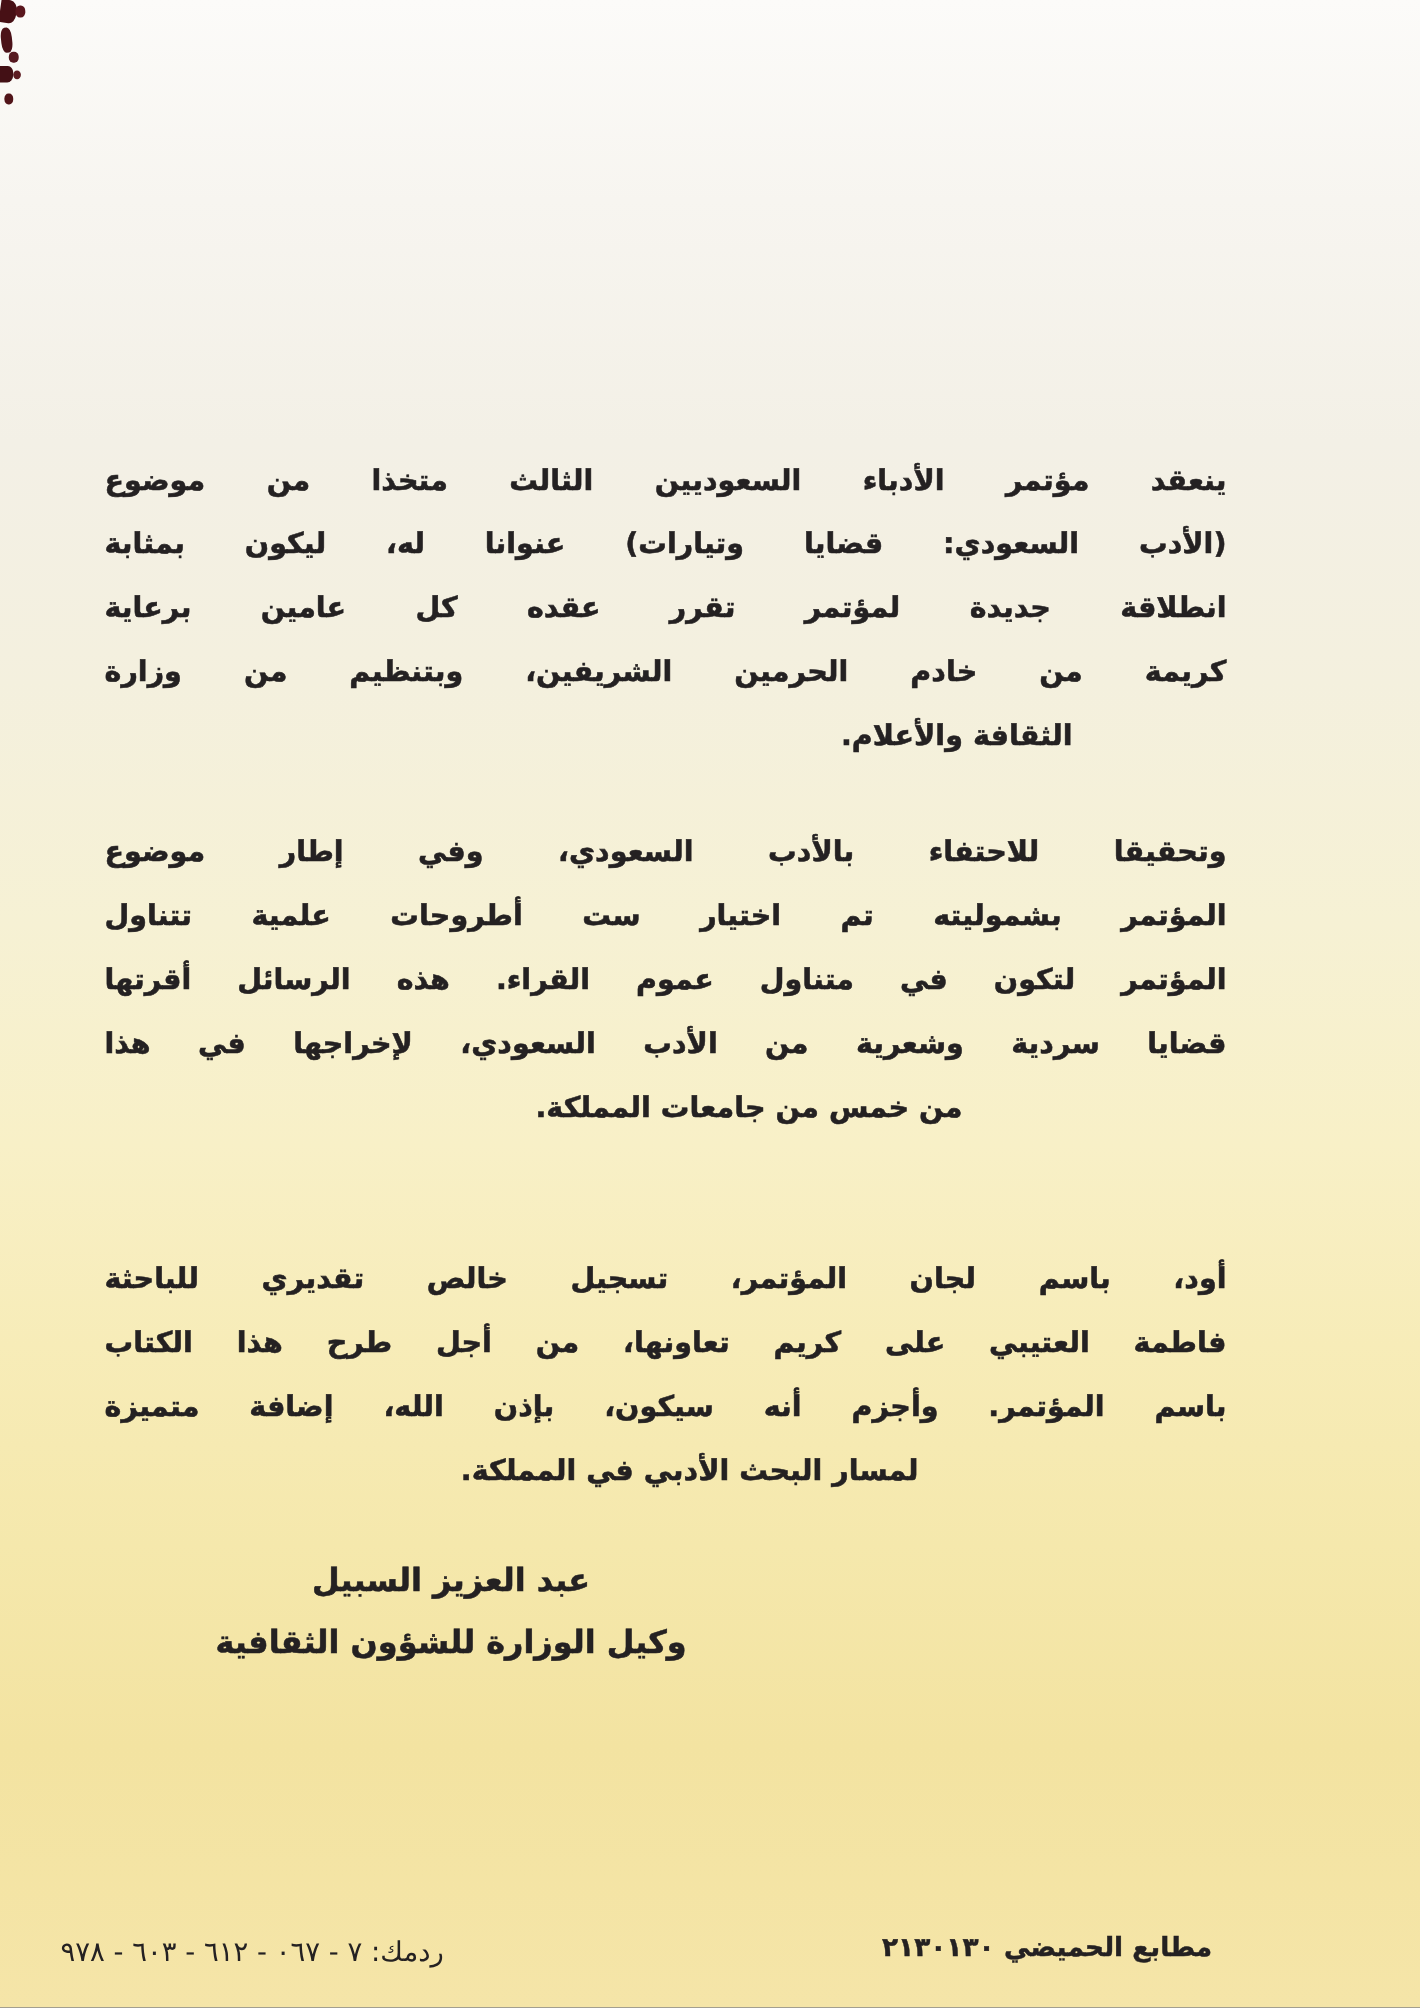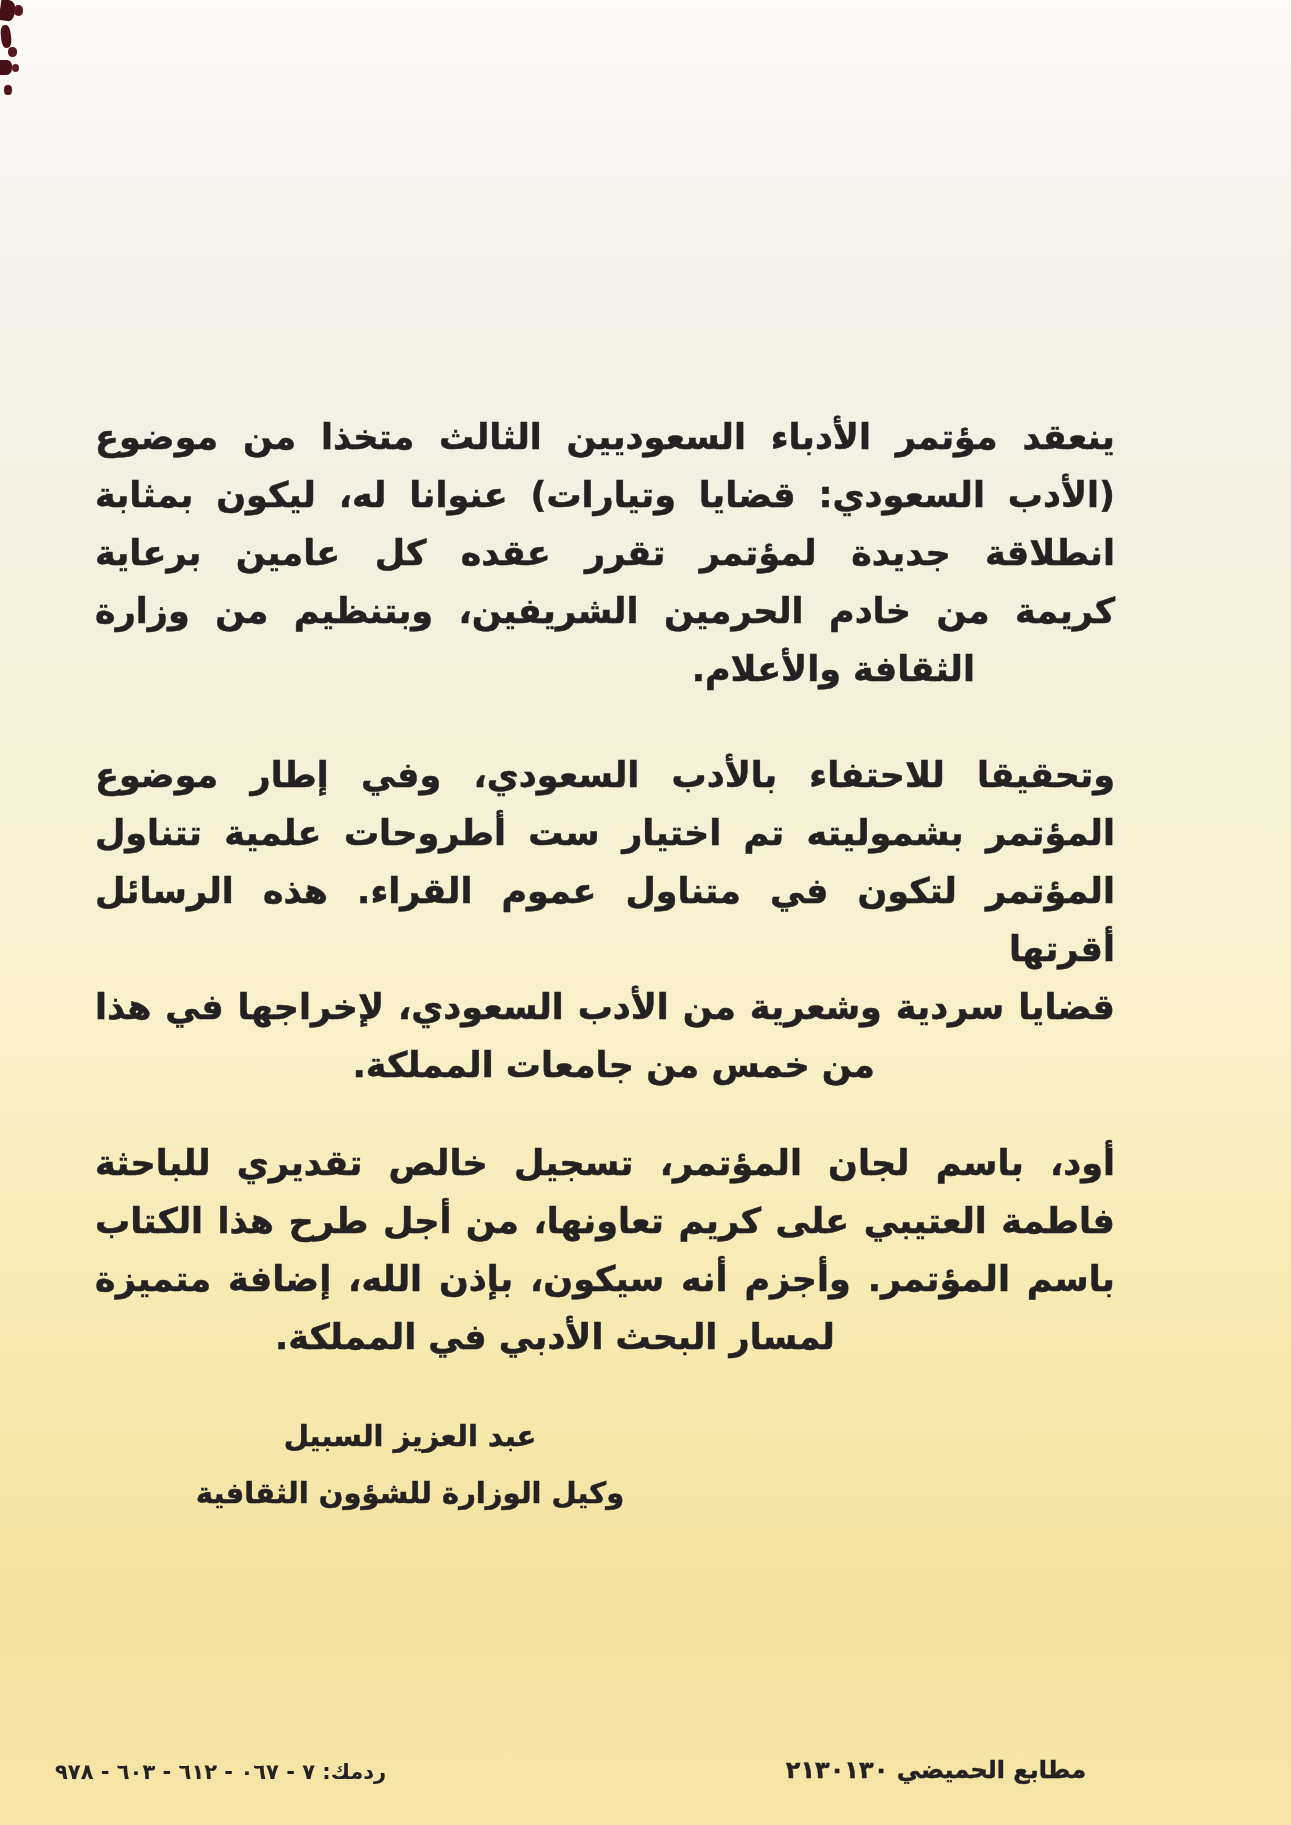--- a/index.html
+++ b/index.html
@@ -19,21 +19,21 @@
       #f8f0c7 57%,
       #f7ecb8 67%,
       #f5e8ac 77%,
       #f3e3a1 87%,
       #f5e5a8 100%);
   }
   .para{
     position:absolute;
     left:95px;width:1020px;
     direction:rtl;
-    font-size:35px;
+    font-size:26px;
     font-weight:bold;
     line-height:58px;
     -webkit-text-stroke:0.5px #242122;
   }
   .p1{top:408px;}
   .p2{top:746px;}
   .p3{top:1134px;}
   .line{text-align:justify;text-align-last:justify;}
   .line.end{text-align:left;text-align-last:right;} 
   .end.ind1{padding-right:140px;}
@@ -44,26 +44,26 @@
     top:1408px;left:130px;width:560px;
     direction:rtl;
     text-align:center;
     font-size:29px;font-weight:bold;line-height:57px;
     -webkit-text-stroke:0.5px #242122;
   }
   .footer-isbn{
     position:absolute;
     left:55px;top:1760px;
     direction:rtl;
-    font-size:21px;font-weight:bold;
+    font-size:25px;font-weight:normal;
     letter-spacing:0.5px;
   }
   .footer-printer{
     position:absolute;
-    right:205px;top:1756px;
+    right:189px;top:1756px;
     direction:rtl;
     font-size:24px;font-weight:bold;
     -webkit-text-stroke:0.4px #242122;
   }
   .ink-marks{position:absolute;left:0;top:0;width:30px;height:100px;}
   .mark{position:absolute;display:block;}
   .m1{left:0;top:0;width:15px;height:21px;background:#471015;border-radius:0 45% 40% 0;transform:rotate(8deg);}
   .m2{left:14px;top:5px;width:9px;height:11px;background:#5a161d;border-radius:45%;}
   .m3{left:1px;top:25px;width:10px;height:23px;background:#4b1218;border-radius:40%;transform:rotate(-6deg);}
   .m4{left:8px;top:47px;width:9px;height:10px;background:#561920;border-radius:45%;}

